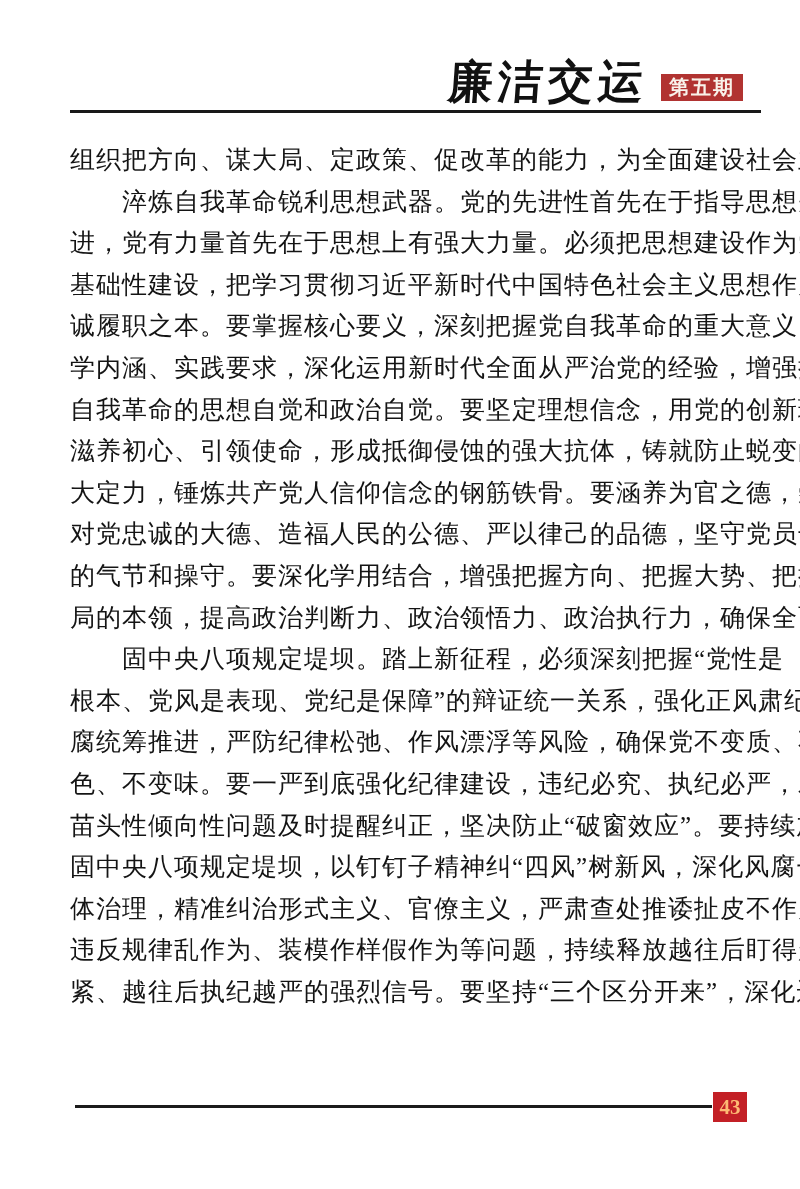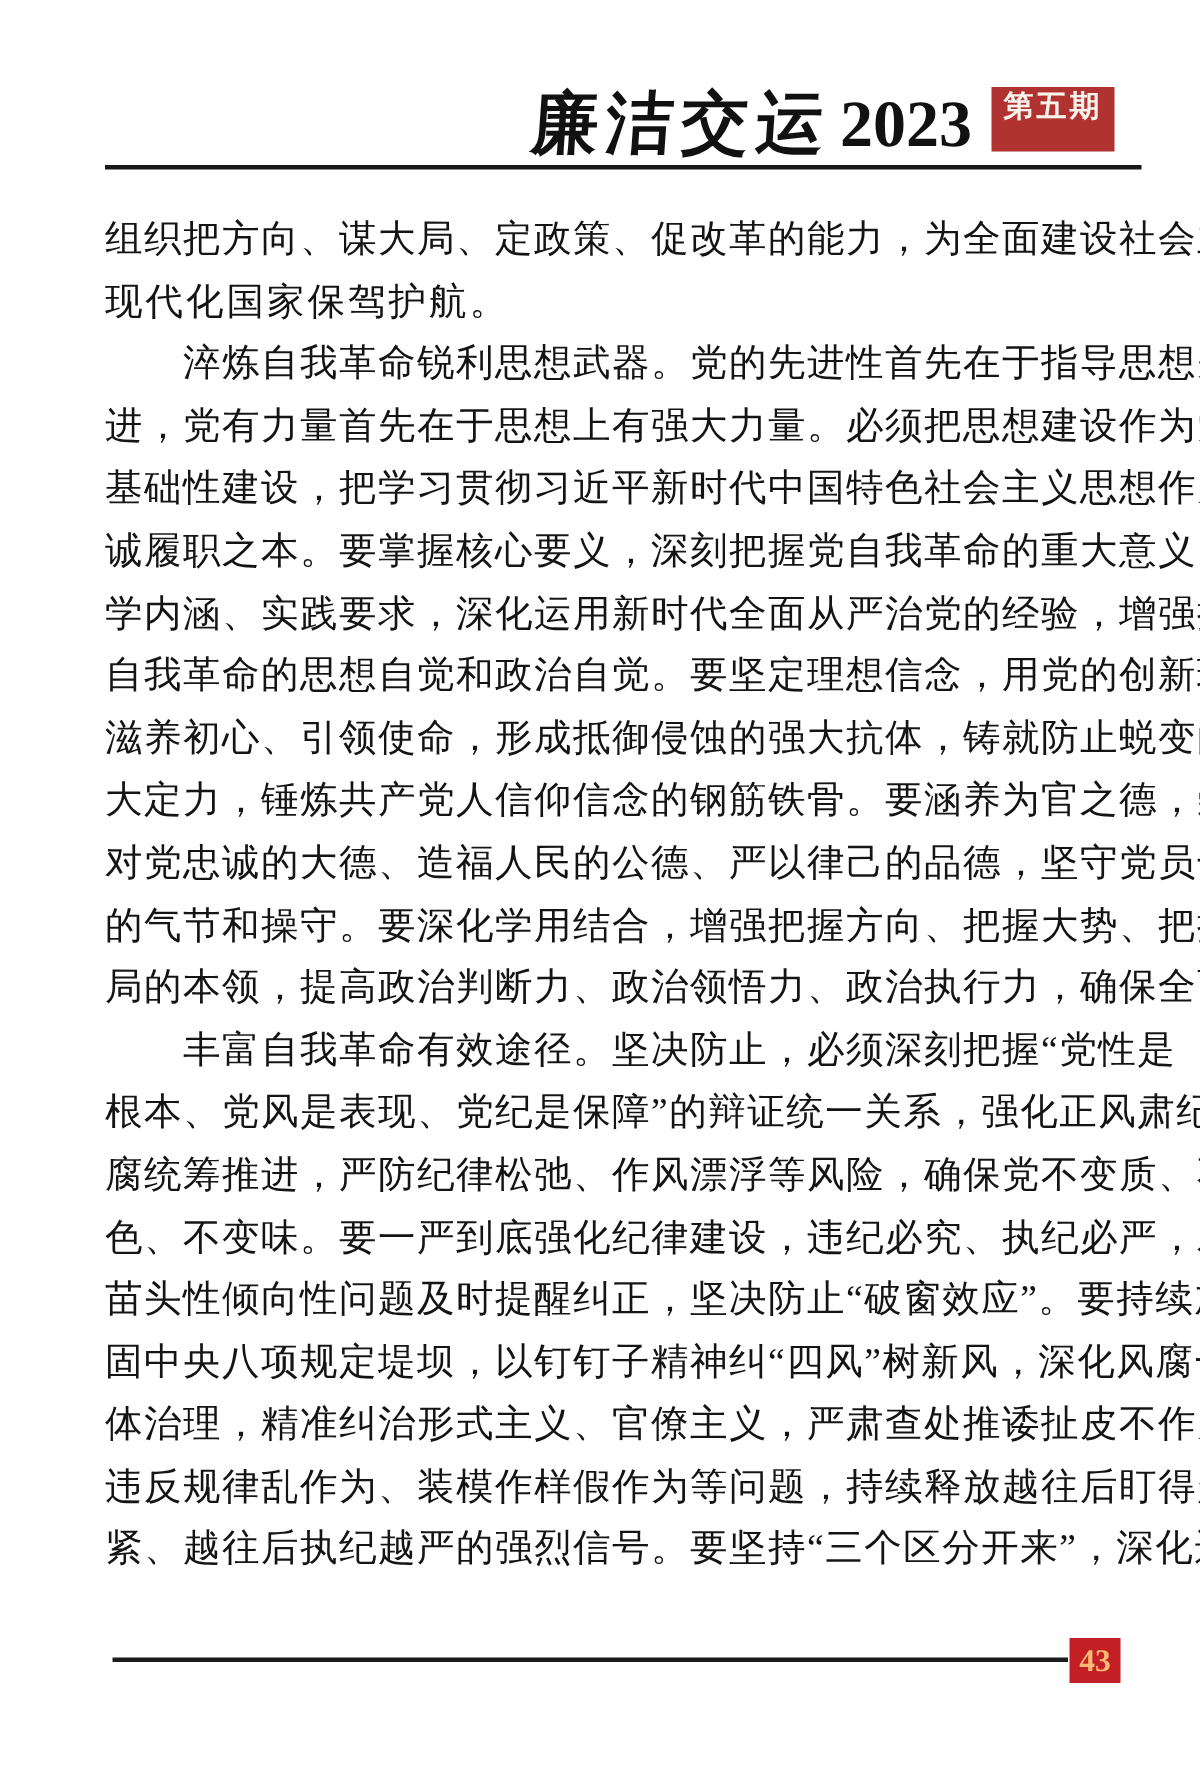--- a/index.html
+++ b/index.html
@@ -42,21 +42,21 @@
     margin-left: 6px;
   }
   .issue-badge {
     margin-left: 13px;
     margin-bottom: 7px;
     background: #b13331;
     color: #f9f2ea;
     font-size: 20px;
     font-weight: bold;
     line-height: 1;
-    padding: 3px 8px 20px 8px;
+    padding: 3px 8px 4px 8px;
     letter-spacing: 2px;
     white-space: nowrap;
   }
   .header-rule {
     position: absolute;
     top: 110px;
     left: 70px;
     width: 691px;
     height: 3px;
     background: #181818;
@@ -109,42 +109,40 @@
     line-height: 30px;
   }
 </style>
 </head>
 <body>
 
 <div class="page">
 
   <header class="masthead">
     <span class="masthead-title">廉洁交运</span>
-    <span class="masthead-year">2023</span>
     <span class="issue-badge">第五期</span>
   </header>
 
   <div class="header-rule"></div>
 
   <main class="article-body">
 
   <div class="body-line">组织把方向、谋大局、定政策、促改革的能力，为全面建设社会主义</div>
-      <div class="body-line flush-left">现代化国家保驾护航。</div>
       <div class="body-line indented">淬炼自我革命锐利思想武器。党的先进性首先在于指导思想先</div>
       <div class="body-line">进，党有力量首先在于思想上有强大力量。必须把思想建设作为党的</div>
       <div class="body-line">基础性建设，把学习贯彻习近平新时代中国特色社会主义思想作为忠</div>
       <div class="body-line">诚履职之本。要掌握核心要义，深刻把握党自我革命的重大意义、科</div>
       <div class="body-line">学内涵、实践要求，深化运用新时代全面从严治党的经验，增强推进</div>
       <div class="body-line">自我革命的思想自觉和政治自觉。要坚定理想信念，用党的创新理论</div>
       <div class="body-line">滋养初心、引领使命，形成抵御侵蚀的强大抗体，铸就防止蜕变的强</div>
       <div class="body-line">大定力，锤炼共产党人信仰信念的钢筋铁骨。要涵养为官之德，崇尚</div>
       <div class="body-line">对党忠诚的大德、造福人民的公德、严以律己的品德，坚守党员干部</div>
       <div class="body-line">的气节和操守。要深化学用结合，增强把握方向、把握大势、把握全</div>
       <div class="body-line">局的本领，提高政治判断力、政治领悟力、政治执行力，确保全面从</div>
-      <div class="body-line indented">丰富自我革命有效途径。坚决防止，必须深刻把握“党性是</div>
+      <div class="body-line indented">固中央八项规定堤坝。踏上新征程，必须深刻把握“党性是</div>
       <div class="body-line">根本、党风是表现、党纪是保障”的辩证统一关系，强化正风肃纪反</div>
       <div class="body-line">腐统筹推进，严防纪律松弛、作风漂浮等风险，确保党不变质、不变</div>
       <div class="body-line">色、不变味。要一严到底强化纪律建设，违纪必究、执纪必严，发现</div>
       <div class="body-line">苗头性倾向性问题及时提醒纠正，坚决防止“破窗效应”。要持续加</div>
       <div class="body-line">固中央八项规定堤坝，以钉钉子精神纠“四风”树新风，深化风腐一</div>
       <div class="body-line">体治理，精准纠治形式主义、官僚主义，严肃查处推诿扯皮不作为、</div>
       <div class="body-line">违反规律乱作为、装模作样假作为等问题，持续释放越往后盯得越</div>
       <div class="body-line">紧、越往后执纪越严的强烈信号。要坚持“三个区分开来”，深化运</div>
     </main>
 

